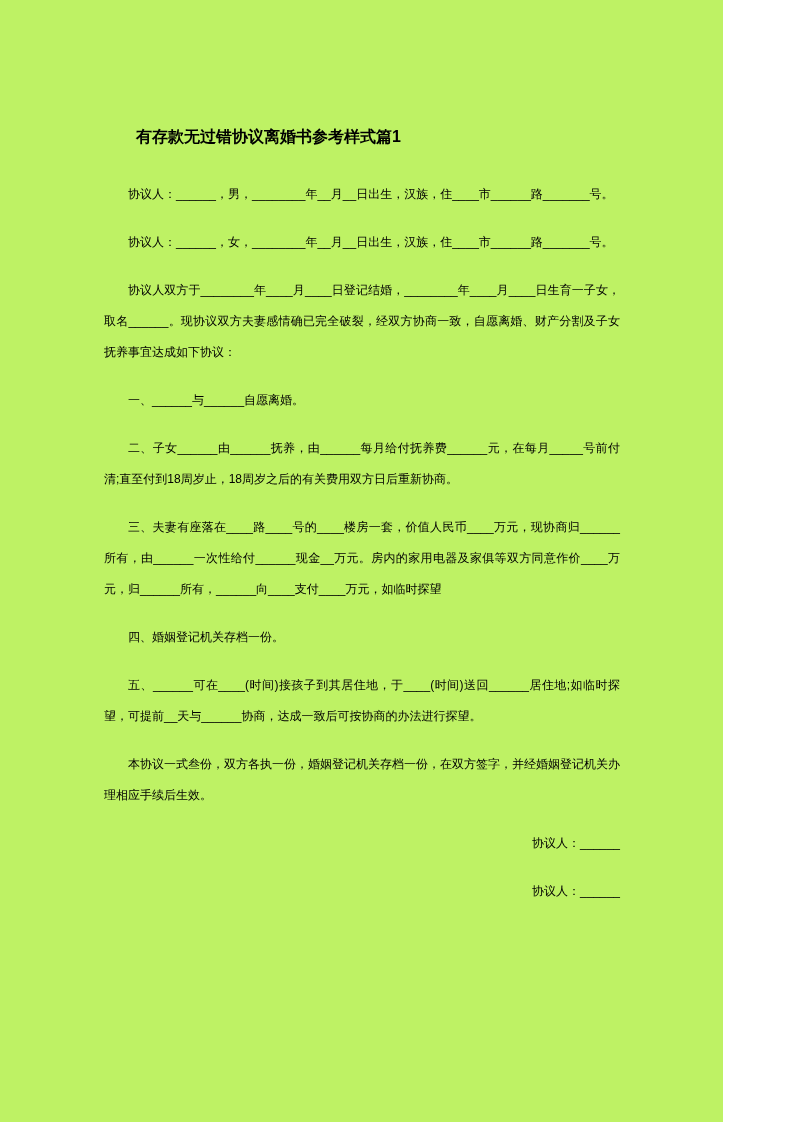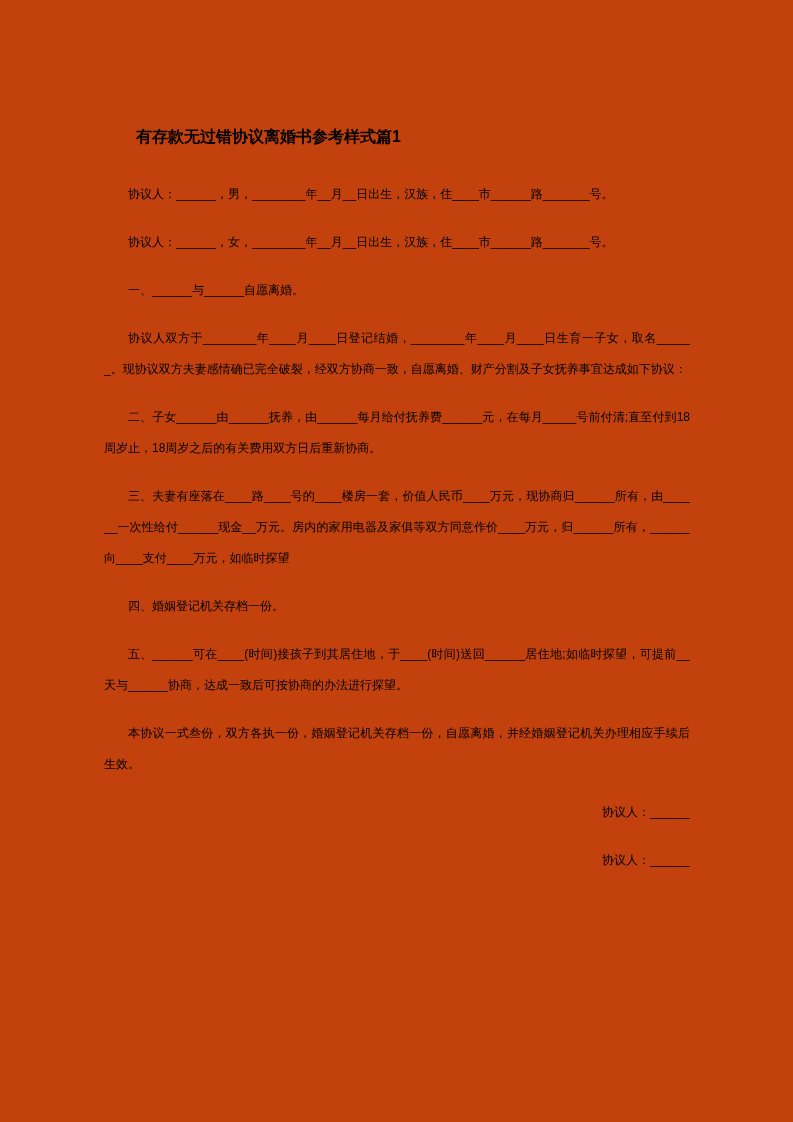--- a/index.html
+++ b/index.html
@@ -8,24 +8,24 @@
     background: #ffffff;
   }
   body {
     width: 793px;
     height: 1122px;
     font-family: "Liberation Sans", "DejaVu Sans", sans-serif;
     color: #000000;
   }
   .page {
     position: relative;
-    width: 793px;
+    width: 723px;
     height: 1122px;
     box-sizing: border-box;
-    background: #c2410c;
+    background: #bef264;
     padding: 126px 103px 60px 104px;
     overflow: hidden;
   }
   .doc-title {
     font-size: 16px;
     font-weight: bold;
     line-height: 22px;
     margin: 0 0 31px 0;
     text-indent: 2em;
   }
@@ -45,30 +45,30 @@
 </head>
 <body>
 
 <div class="page">
   <h1 class="doc-title">有存款无过错协议离婚书参考样式篇1</h1>
 
   <p class="para">协议人：______，男，________年__月__日出生，汉族，住____市______路_______号。</p>
 
   <p class="para">协议人：______，女，________年__月__日出生，汉族，住____市______路_______号。</p>
 
+  <p class="para">协议人双方于________年____月____日登记结婚，________年____月____日生育一子女，取名______。现协议双方夫妻感情确已完全破裂，经双方协商一致，自愿离婚、财产分割及子女抚养事宜达成如下协议：</p>
+
   <p class="para">一、______与______自愿离婚。</p>
-
-  <p class="para">协议人双方于________年____月____日登记结婚，________年____月____日生育一子女，取名______。现协议双方夫妻感情确已完全破裂，经双方协商一致，自愿离婚、财产分割及子女抚养事宜达成如下协议：</p>
 
   <p class="para">二、子女______由______抚养，由______每月给付抚养费______元，在每月_____号前付清;直至付到18周岁止，18周岁之后的有关费用双方日后重新协商。</p>
 
   <p class="para">三、夫妻有座落在____路____号的____楼房一套，价值人民币____万元，现协商归______所有，由______一次性给付______现金__万元。房内的家用电器及家俱等双方同意作价____万元，归______所有，______向____支付____万元，如临时探望</p>
 
   <p class="para">四、婚姻登记机关存档一份。</p>
 
   <p class="para">五、______可在____(时间)接孩子到其居住地，于____(时间)送回______居住地;如临时探望，可提前__天与______协商，达成一致后可按协商的办法进行探望。</p>
 
-  <p class="para">本协议一式叁份，双方各执一份，婚姻登记机关存档一份，自愿离婚，并经婚姻登记机关办理相应手续后生效。</p>
+  <p class="para">本协议一式叁份，双方各执一份，婚姻登记机关存档一份，在双方签字，并经婚姻登记机关办理相应手续后生效。</p>
 
   <p class="para signature">协议人：______</p>
 
   <p class="para signature">协议人：______</p>
 </div>
 
 </body></html>

